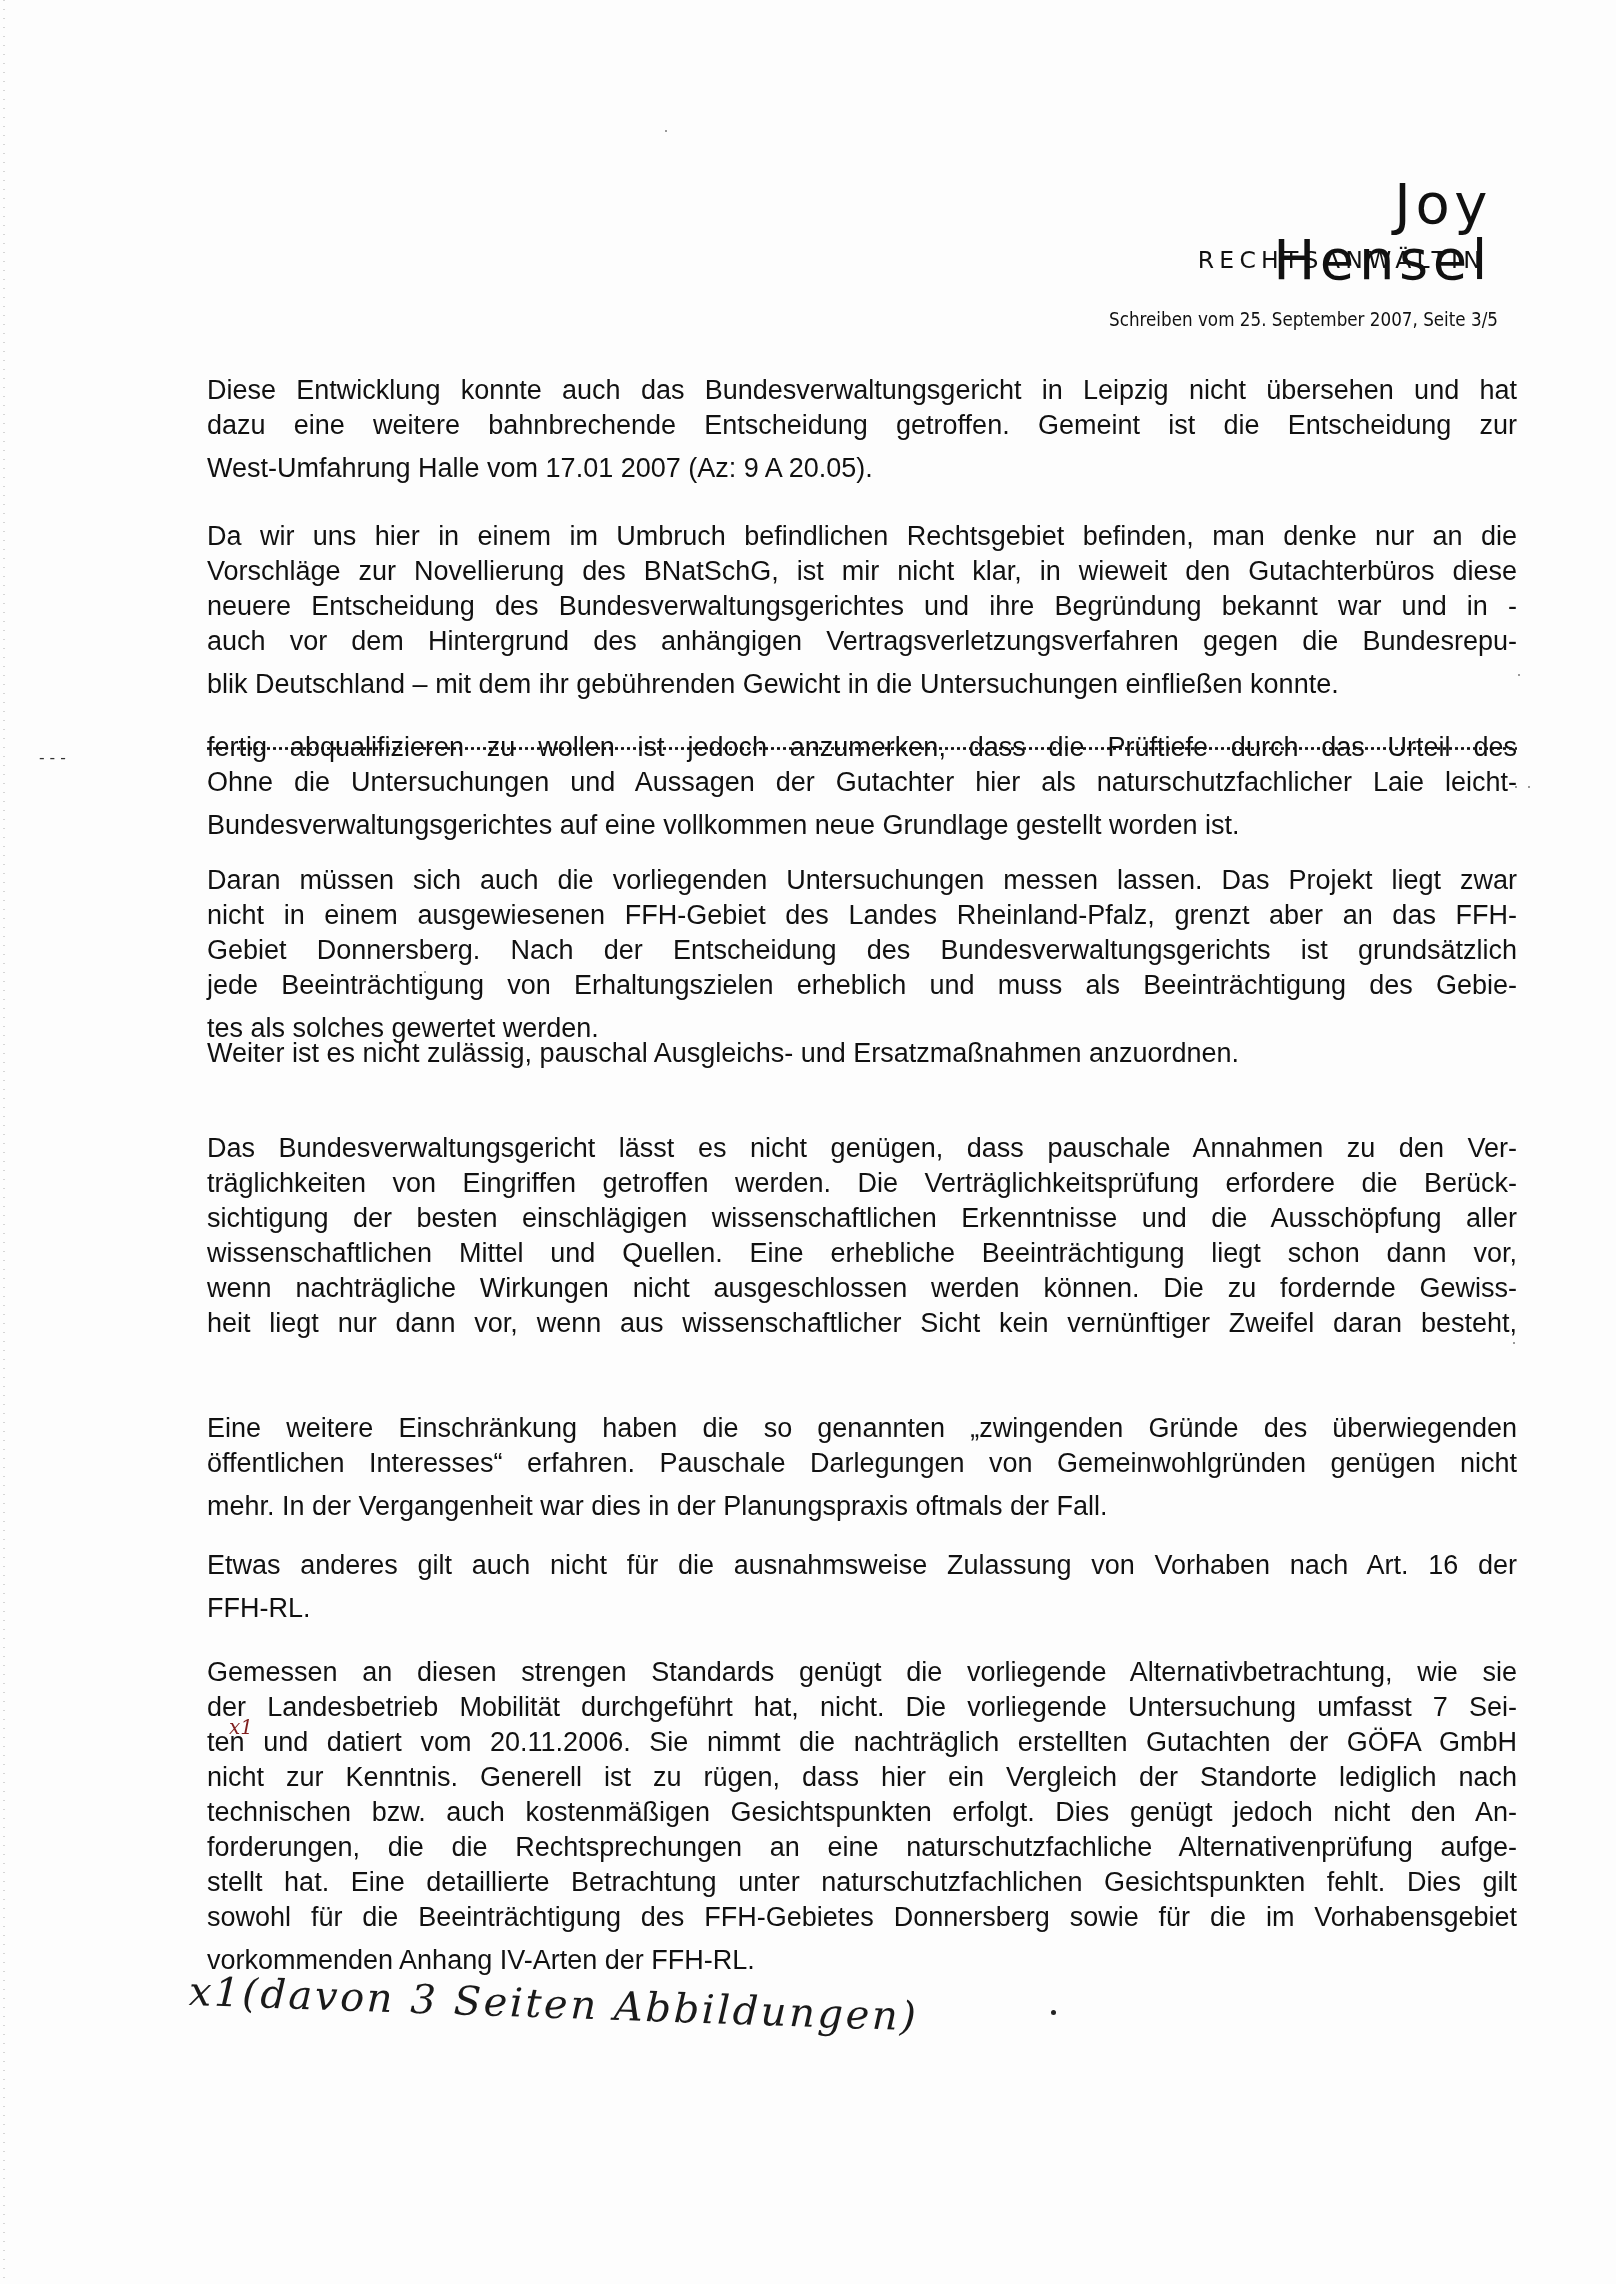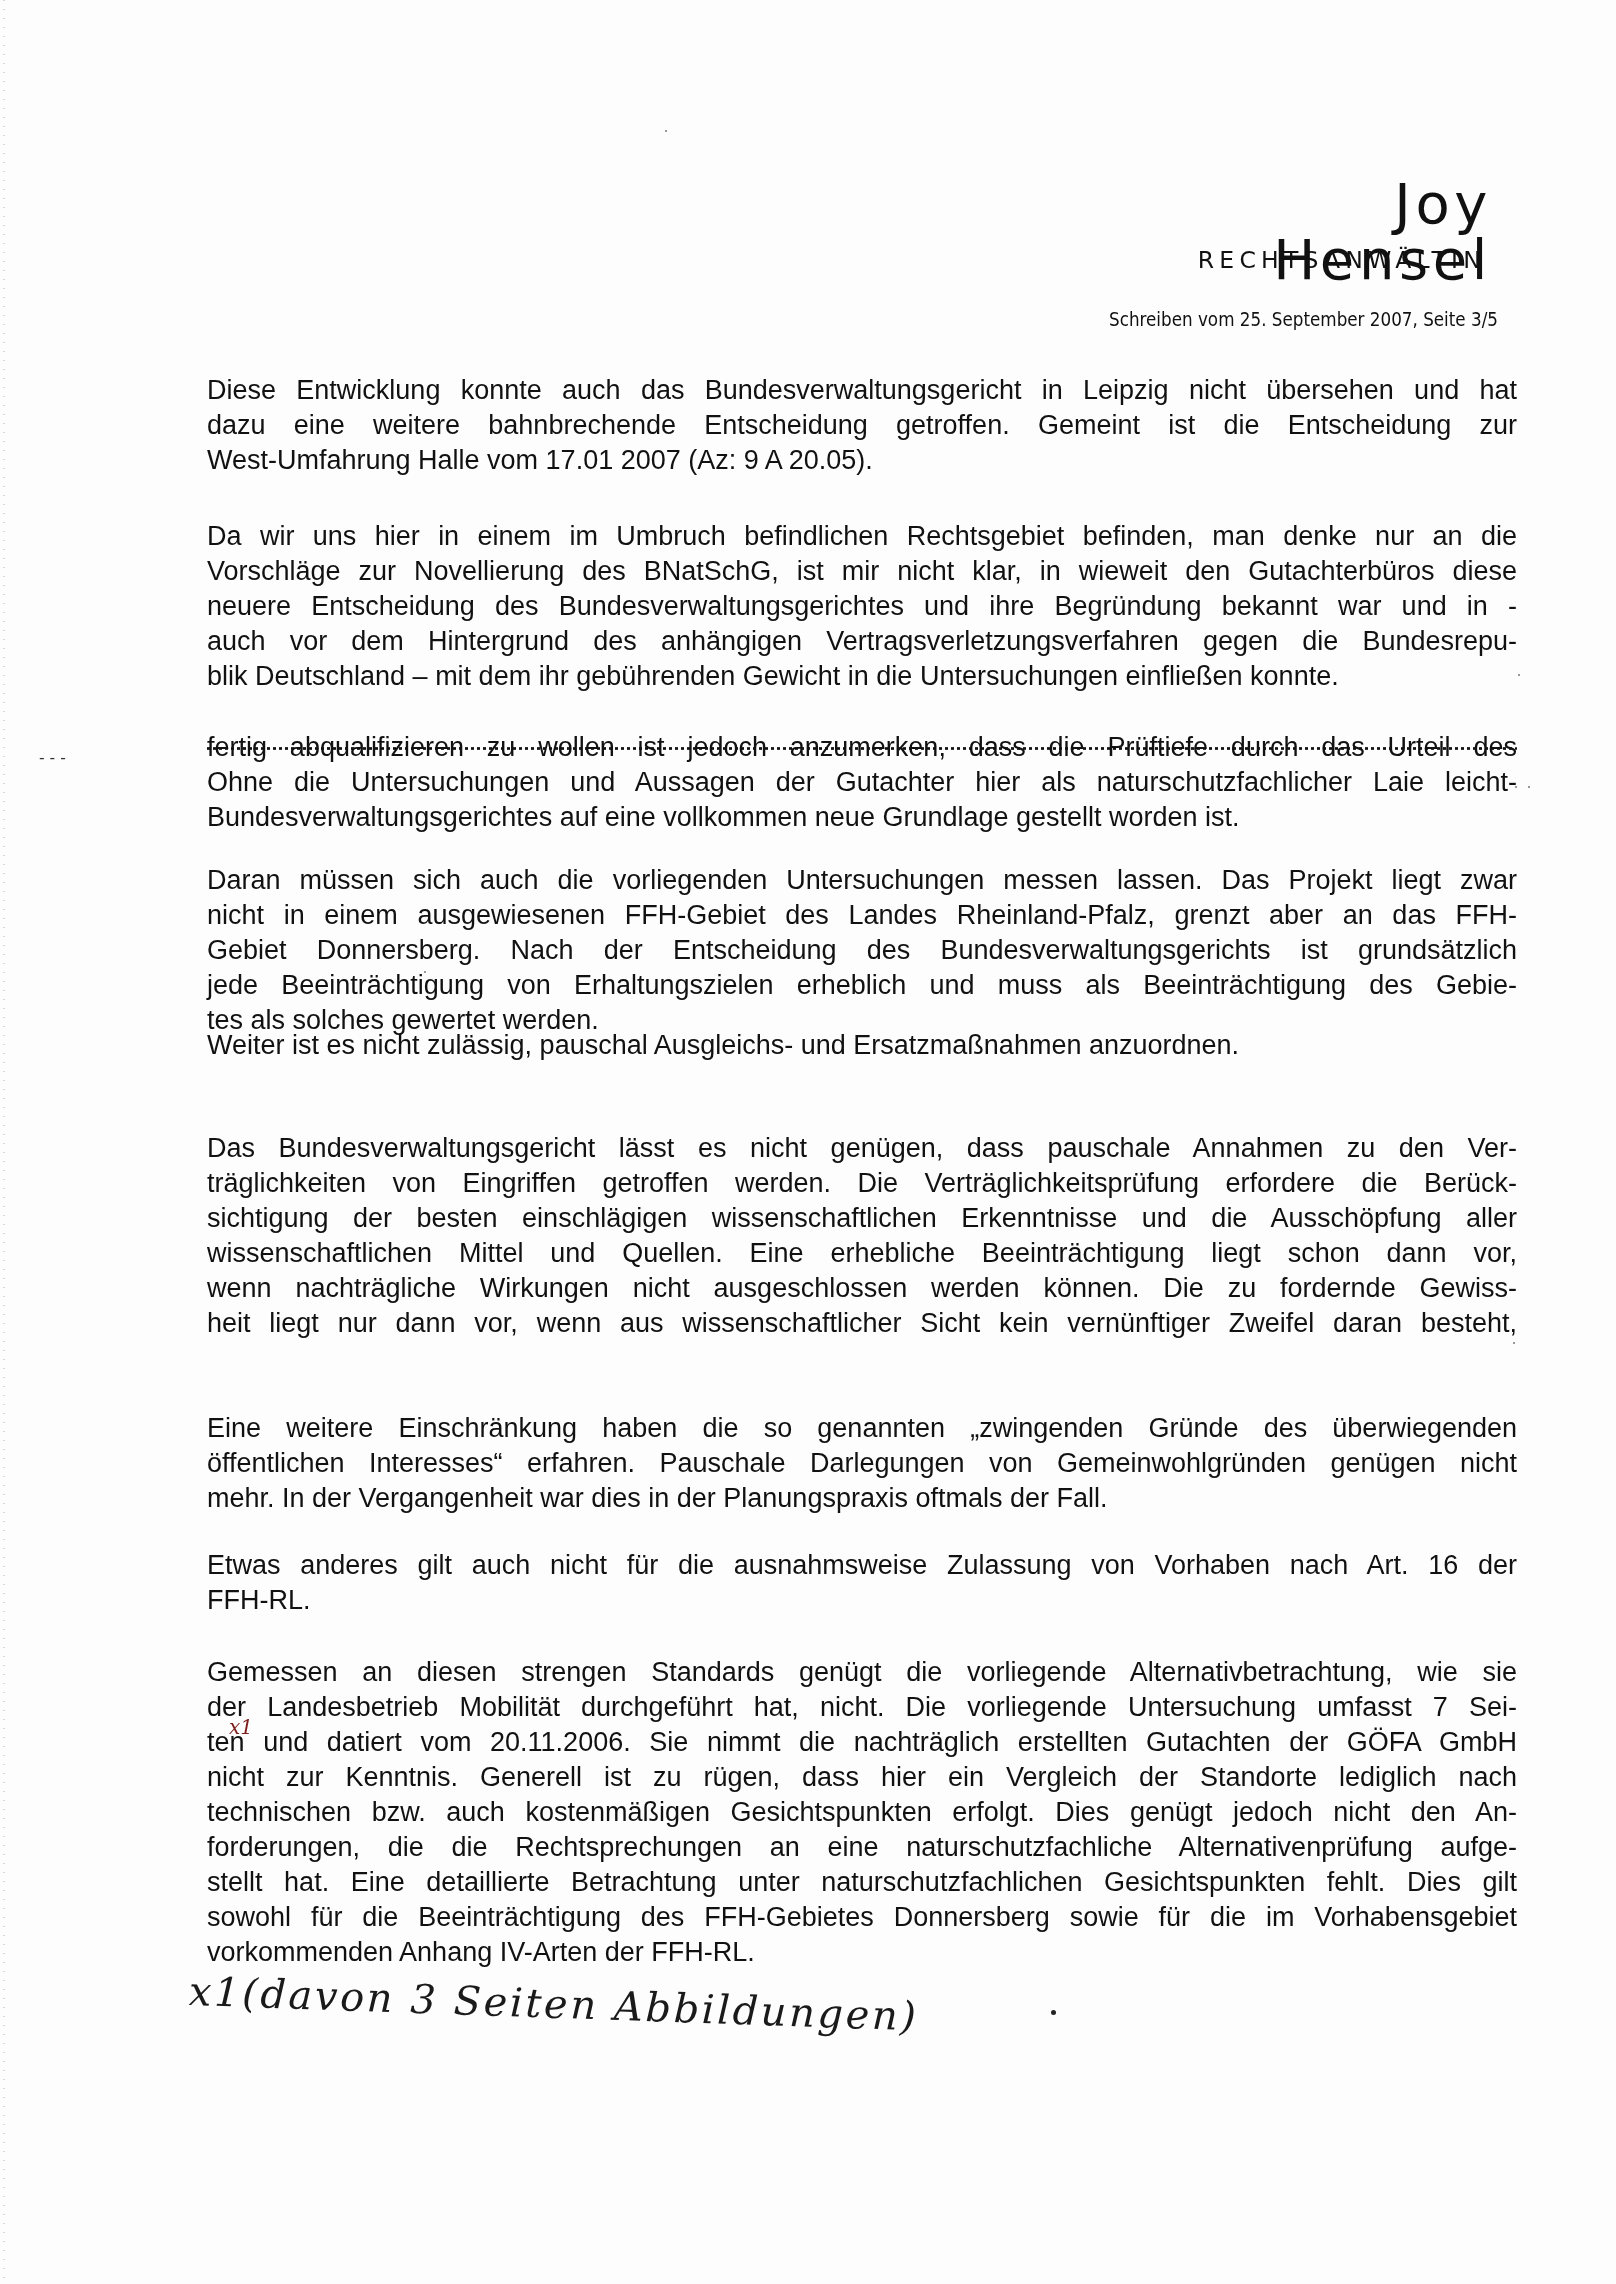--- a/index.html
+++ b/index.html
@@ -18,21 +18,21 @@
     font-family: "DejaVu Sans", sans-serif; font-size: 19.5px; color: #111; line-height: 1;
     transform: scaleX(0.86); transform-origin: right center;
   }
   .body-text {
     position: absolute; left: 207px; width: 1310px;
     font-family: "Liberation Sans", sans-serif; font-size: 27px; line-height: 35px; color: #111;
     text-align: justify; text-align-last: left;
   }
   .para { position: absolute; left: 0; width: 1310px; margin: 0; }
   .para .ln { display: block; text-align: justify; text-align-last: justify; white-space: nowrap; }
-  .para .ln.last { text-align-last: left; }
+  .para .ln.last { text-align-last: left; margin-top: 8px; }
   .strike { text-decoration: line-through; text-decoration-style: dotted; }
   .handwriting {
     position: absolute; left: 189px; top: 1968px;
     font-family: "DejaVu Serif", serif; font-style: italic; font-size: 40px; color: #1a1a1a; letter-spacing: 2.6px;
     transform: rotate(2deg); transform-origin: left center;
   }
   .margin-mark { position: absolute; font-family: "DejaVu Sans", sans-serif; color: #333; font-size: 15.6px; }
   .insert-mark {
     position: absolute; left: 229px; top: 1715px; font-family: "DejaVu Serif", serif; font-style: italic;
     font-size: 20px; color: #7f1d1d;

